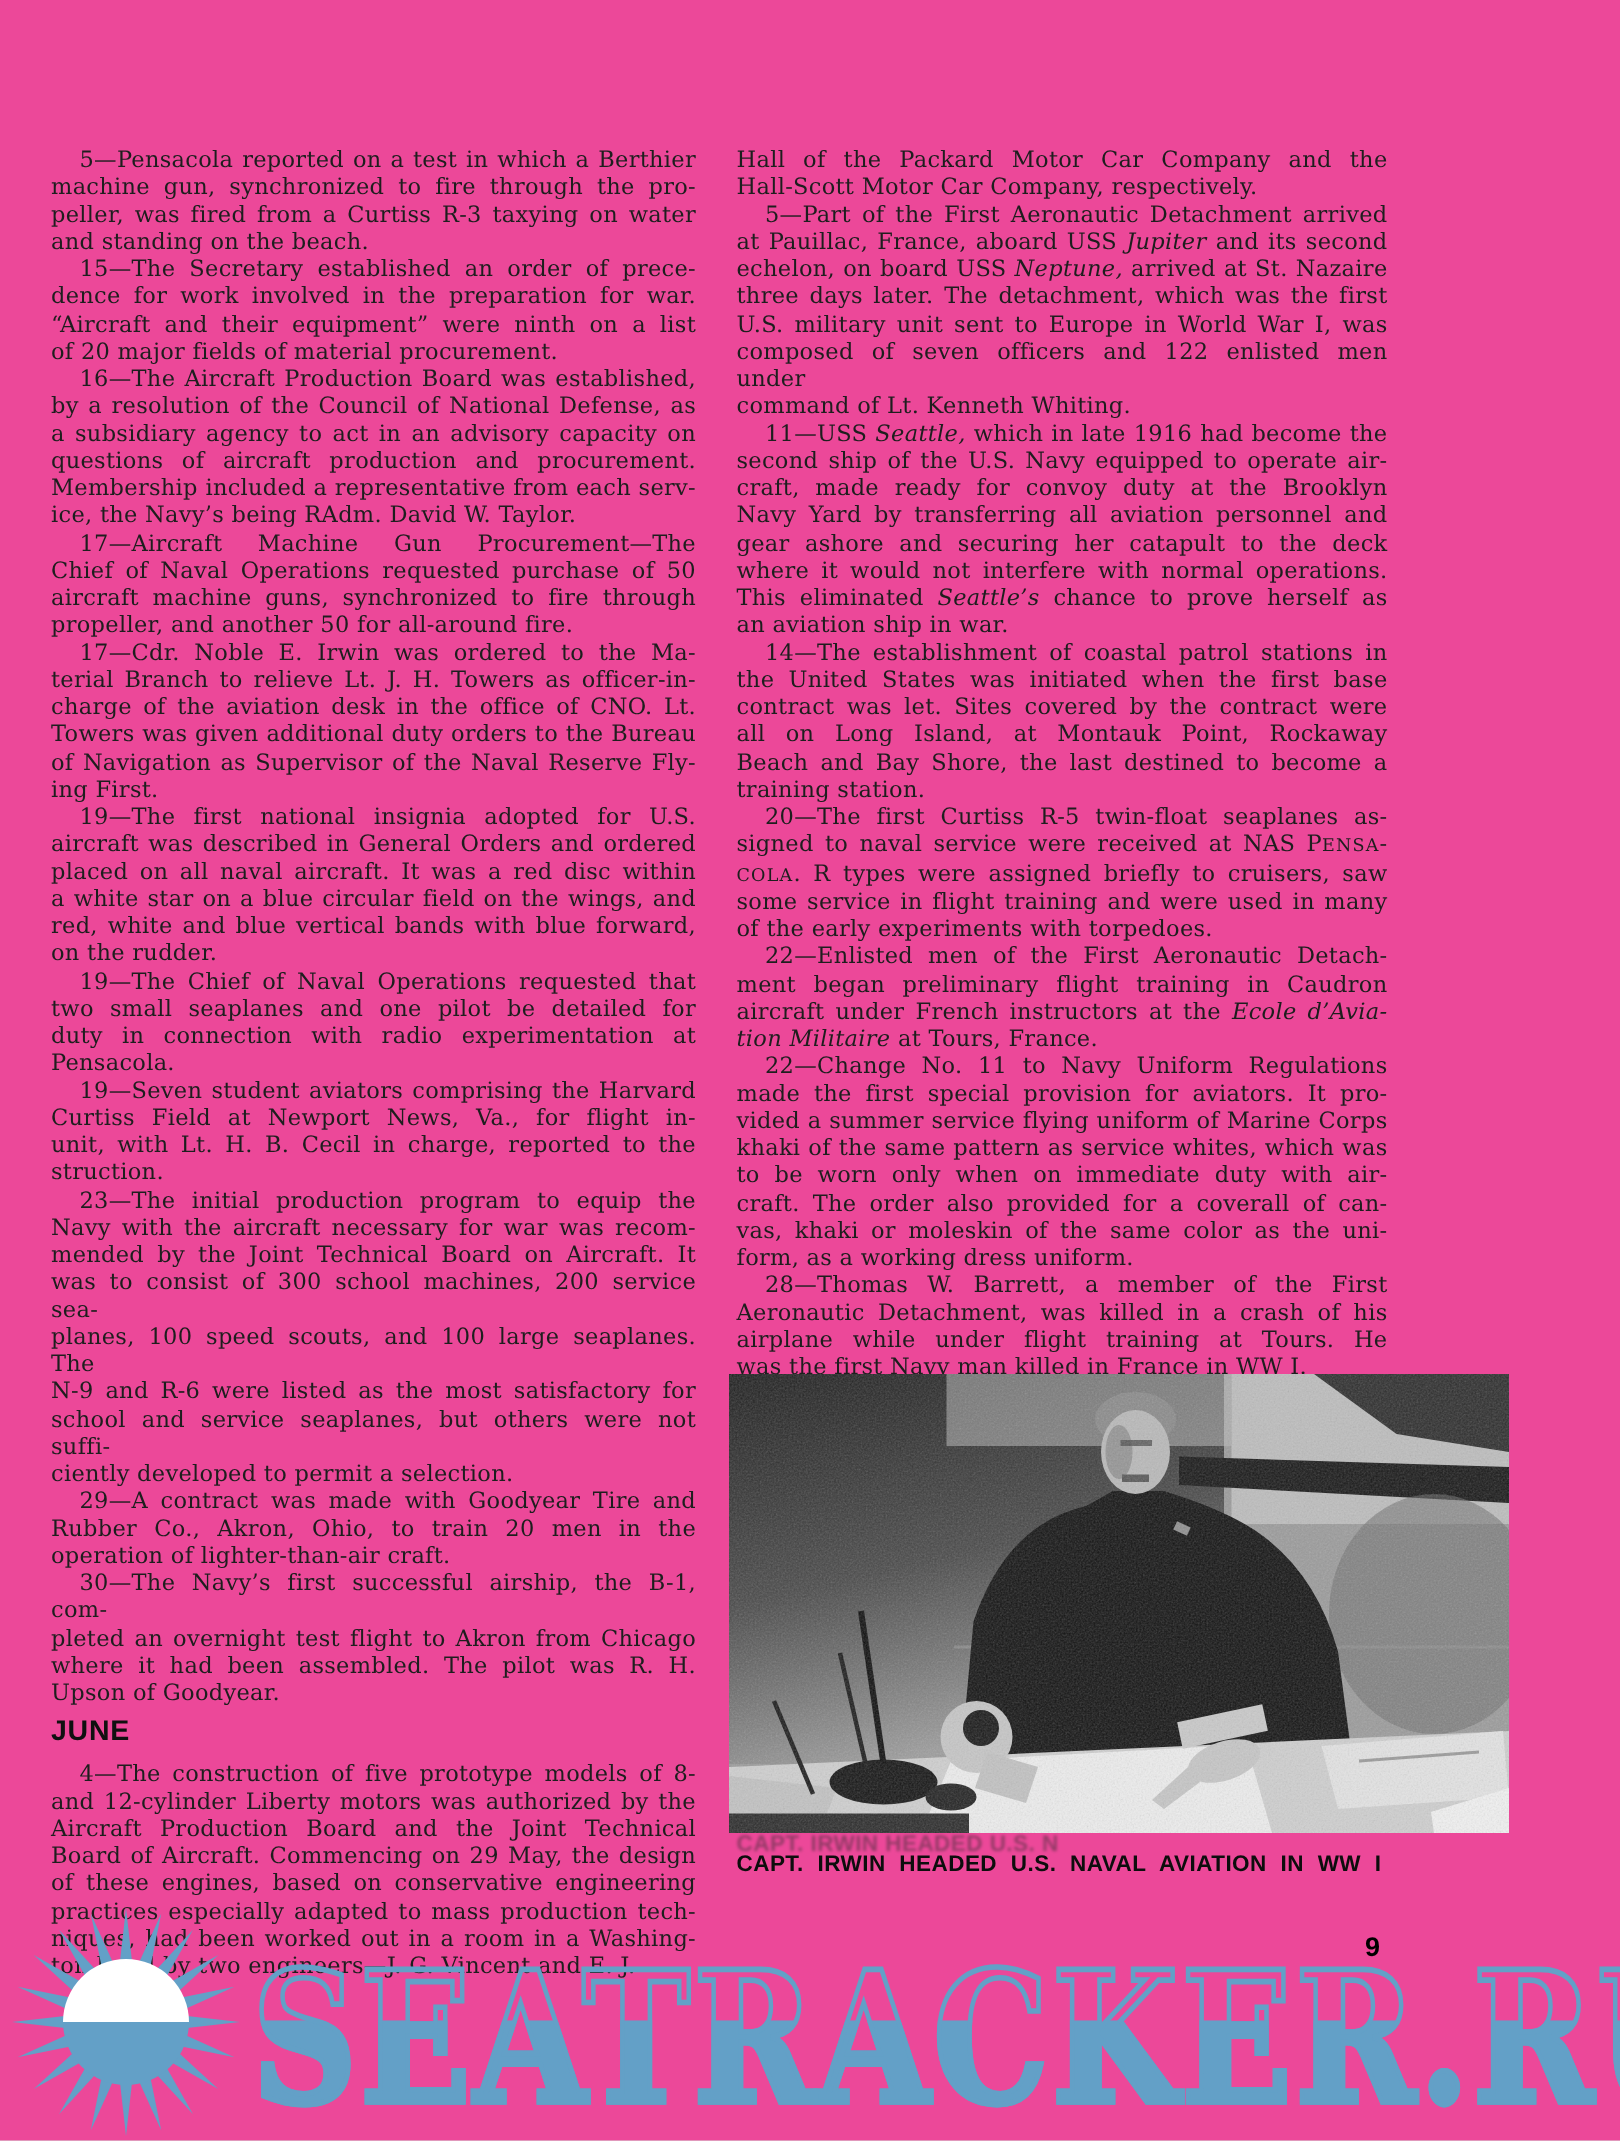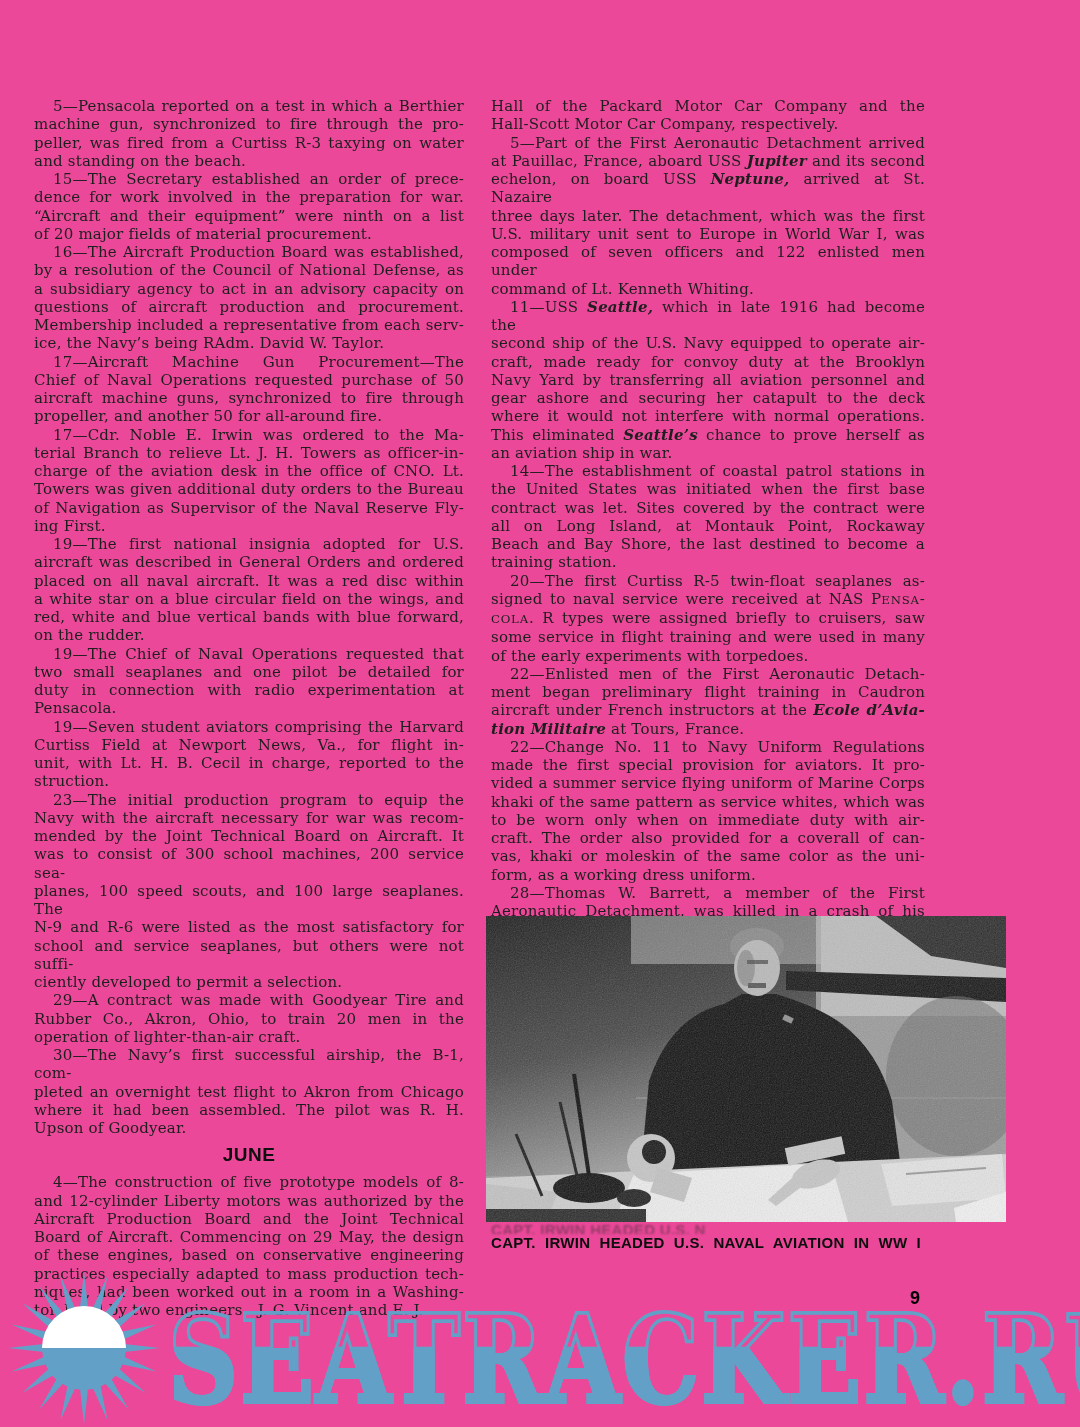--- a/index.html
+++ b/index.html
@@ -9,25 +9,25 @@
     background:#ec4899; overflow:hidden;
     font-family:"DejaVu Serif", serif; color:#1e1e1e;
   }
   .col { position:absolute; top:97px; font-size:15px; line-height:18.25px; letter-spacing:0.2px; }
   .col.left  { left:34px;  width:430px; }
   .col.right { left:491px; width:434px; }
   .para { margin:0; }
   .line { text-align:justify; text-align-last:justify; min-height:18.25px; }
   .line.first { text-indent:19px; }
   .line.last  { text-align-last:left; }
-  .it { font-style:italic;font-weight:bold; }
+  .it { font-style:italic; }
   .sc { font-size:11.7px; letter-spacing:0.8px; }
   .june-heading {
     font-family:"Liberation Sans", sans-serif; font-weight:bold;
-    font-size:19px; line-height:22px; margin:7px 0; text-align:center;
+    font-size:19px; line-height:22px; margin:7px 0; 
     letter-spacing:0.5px; color:#101010;
   }
   .photo { position:absolute; left:486px; top:916px; width:520px; height:306px; }
   .photo svg { display:block; width:100%; height:100%; }
   .photo-caption {
     position:absolute; left:491px; top:1234px; width:430px;
     font-family:"Liberation Sans", sans-serif; font-weight:bold; font-size:15px;
     letter-spacing:0.3px; color:#0d0d0d;
     text-align:justify; text-align-last:justify;
   }

